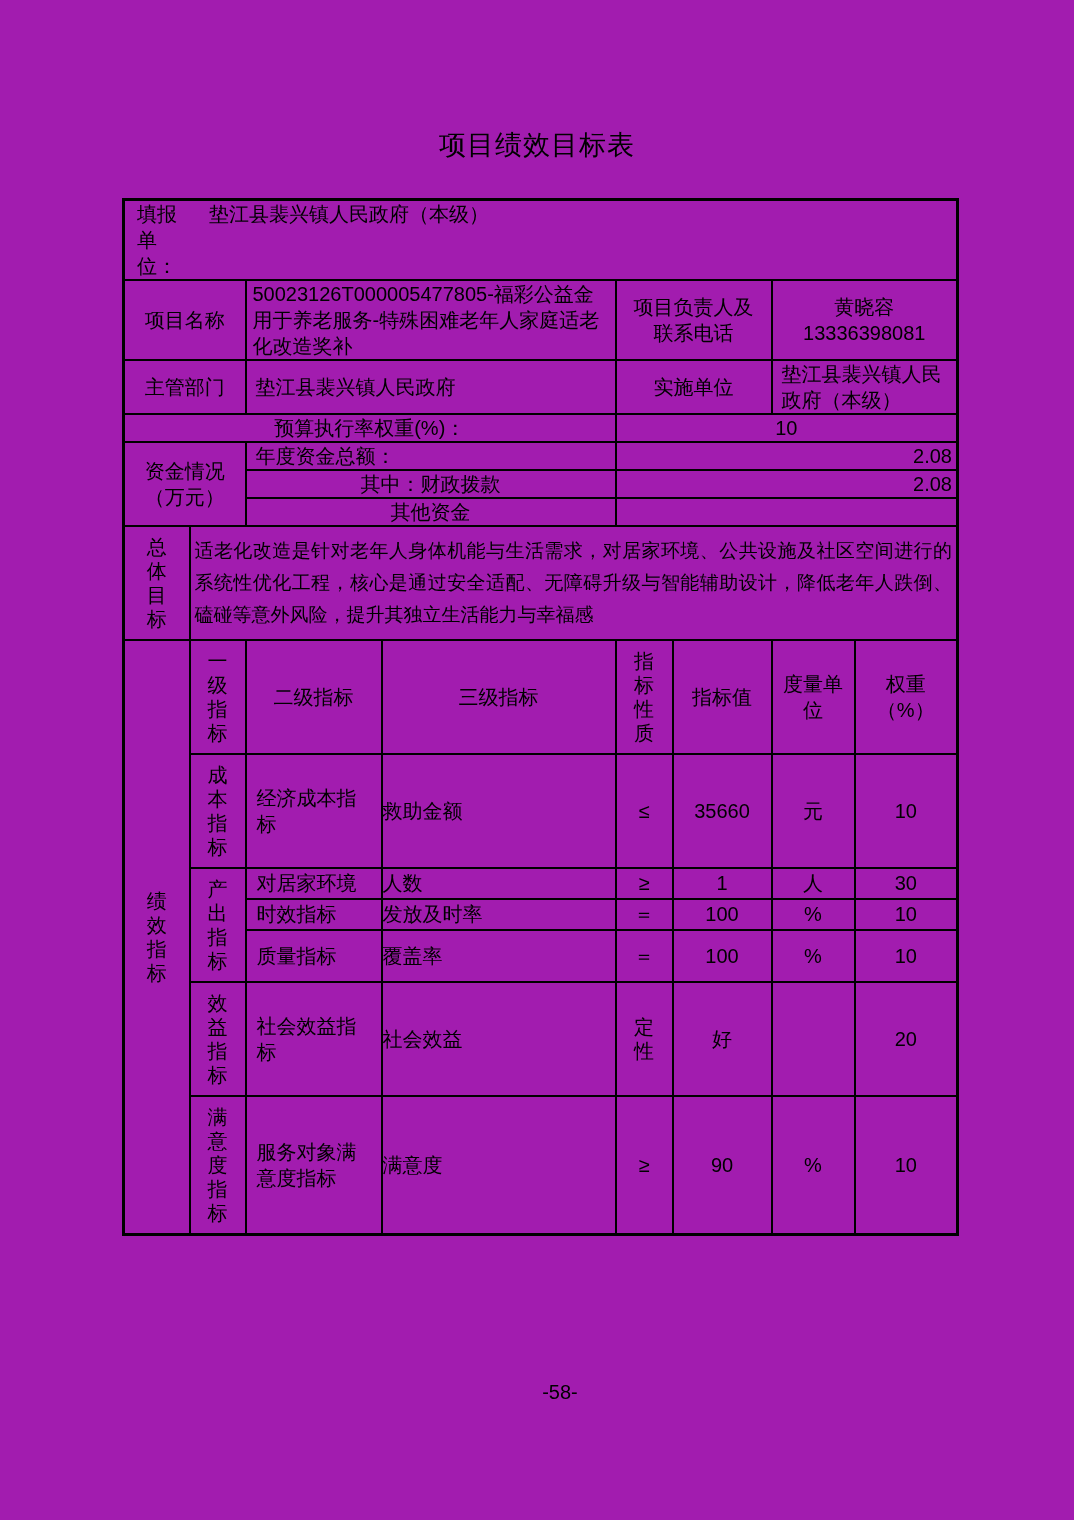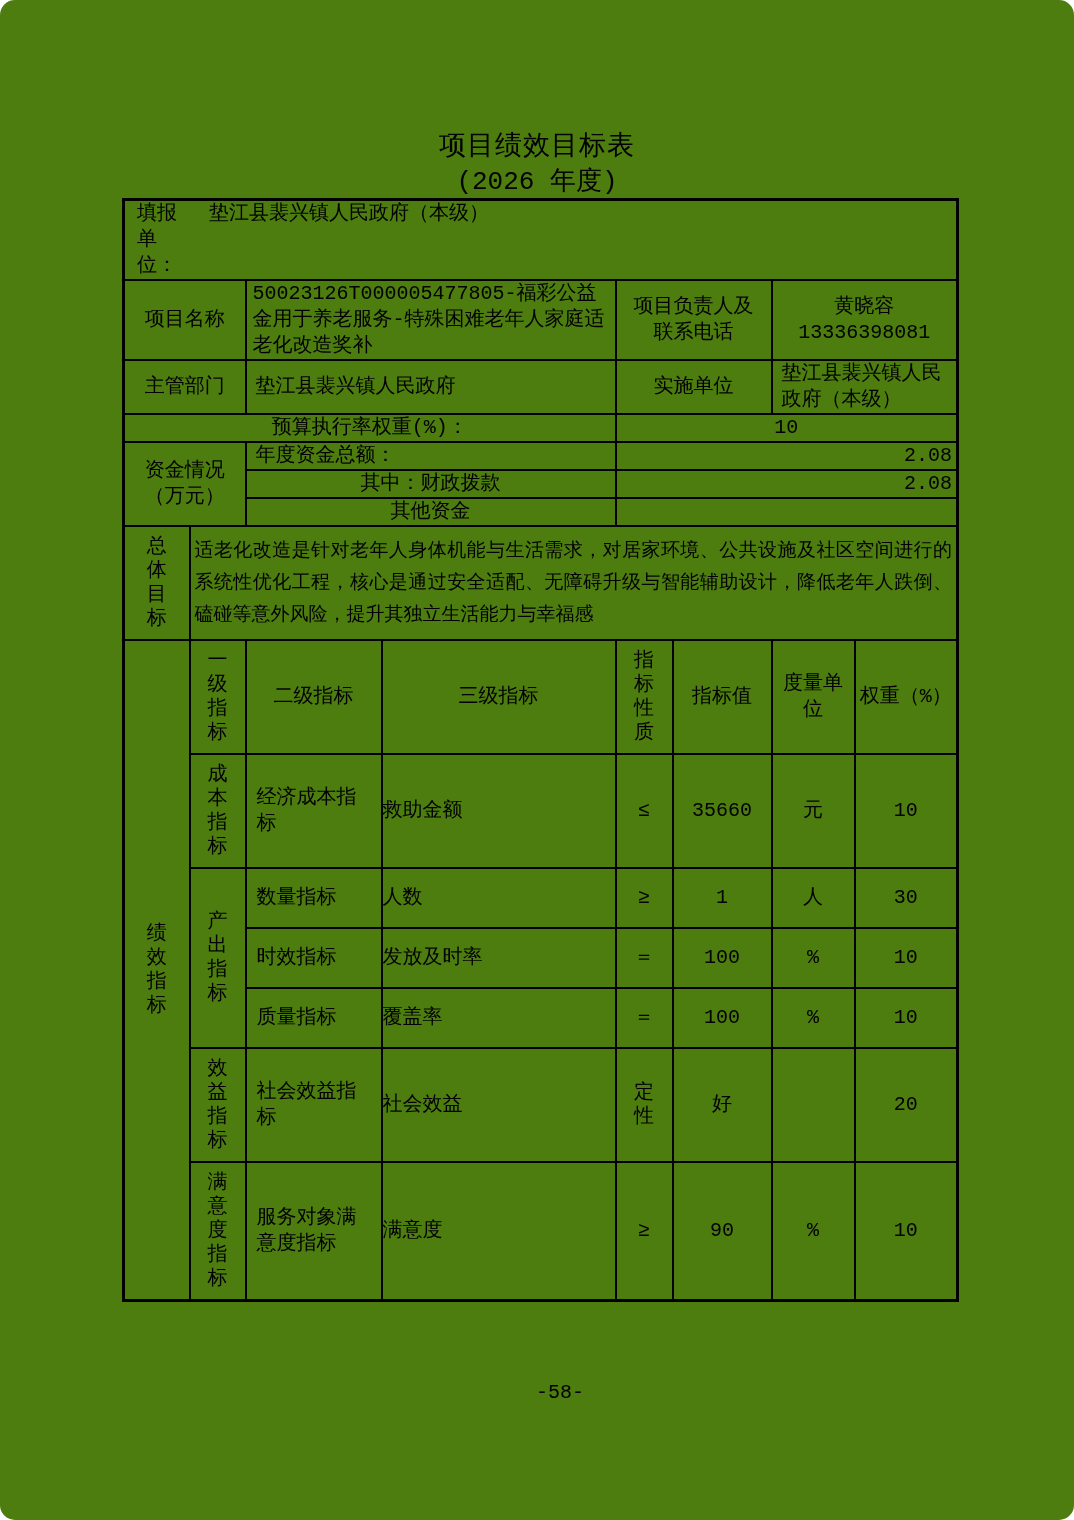--- a/index.html
+++ b/index.html
@@ -1,24 +1,23 @@
 <!DOCTYPE html>
 <html lang="zh"><head>
 <meta charset="utf-8">
 <style>
   * { box-sizing: border-box; margin: 0; padding: 0; }
   html, body { background: #ffffff; }
   .page {
     position: relative;
     width: 1074px; height: 1520px;
     margin: 0 auto;
-    background: #4d7c0f;
+    background: #a21caf;
     color: #000000;
-    font-family: Liberation Mono, monospace;
-    border-radius: 15px;
+    font-family: Liberation Sans, sans-serif;
   }
   .doc-title {
     position: absolute; top: 127px; left: 0; width: 100%;
     text-align: center; font-size: 27px; font-weight: normal;
     letter-spacing: 1px;
   }
   .doc-subtitle {
     position: absolute; top: 163px; left: 0; width: 100%;
     text-align: center; font-size: 26px; font-weight: normal;
   }
@@ -40,34 +39,33 @@
   .vert {
     display: inline-block; width: 24px; margin: 8px auto;
     line-height: 24px; text-align: center;
     word-break: break-all; white-space: normal;
   }
   .flexrow { display: flex; align-items: flex-start; text-align: left; padding-left: 8px; }
   .flexrow .lab { flex: none; width: 52px; white-space: pre-line; line-height: 26px; }
   .flexrow .val { margin-left: 20px; }
   .pname { text-align: left; padding: 0 6px; line-height: 26px; }
   .goal { text-align: justify; padding: 0 4px; font-size: 19px; line-height: 32px; }
-  .ind2 { text-align: left; padding: 16px 10px; }
+  .ind2 { text-align: left; padding: 1px 10px; }
   .ind3 { text-align: left; padding: 0 0; }
   .footer {
     position: absolute; top: 1381px; left: 0; width: 100%;
     text-align: center; font-size: 20px; padding-left: 46px;
   }
 </style>
 </head>
 <body>
 
 <div class="page">
 
   <div class="doc-title">项目绩效目标表</div>
-  <div class="doc-subtitle">(2026 年度)</div>
 
   <table class="main">
     <colgroup>
       <col style="width:66px">
         <col style="width:56px">
         <col style="width:136px">
         <col style="width:234px">
       <col style="width:57px">
         <col style="width:99px">
         <col style="width:83px">
@@ -154,21 +152,21 @@
       <td>≤</td>
       <td>35660</td>
       <td>元</td>
       <td>10</td>
     </tr>
 
     <tr style="height:27px">
       <td rowspan="3">
         <div class="vert">产出指标</div>
       </td>
-      <td class="ind2">数量指标</td>
+      <td class="ind2">对居家环境</td>
       <td class="ind3">人数</td>
       <td>≥</td>
       <td>1</td>
       <td>人</td>
       <td>30</td>
     </tr>
 
     <tr style="height:27px">
       <td class="ind2">时效指标</td>
       <td class="ind3">发放及时率</td>

